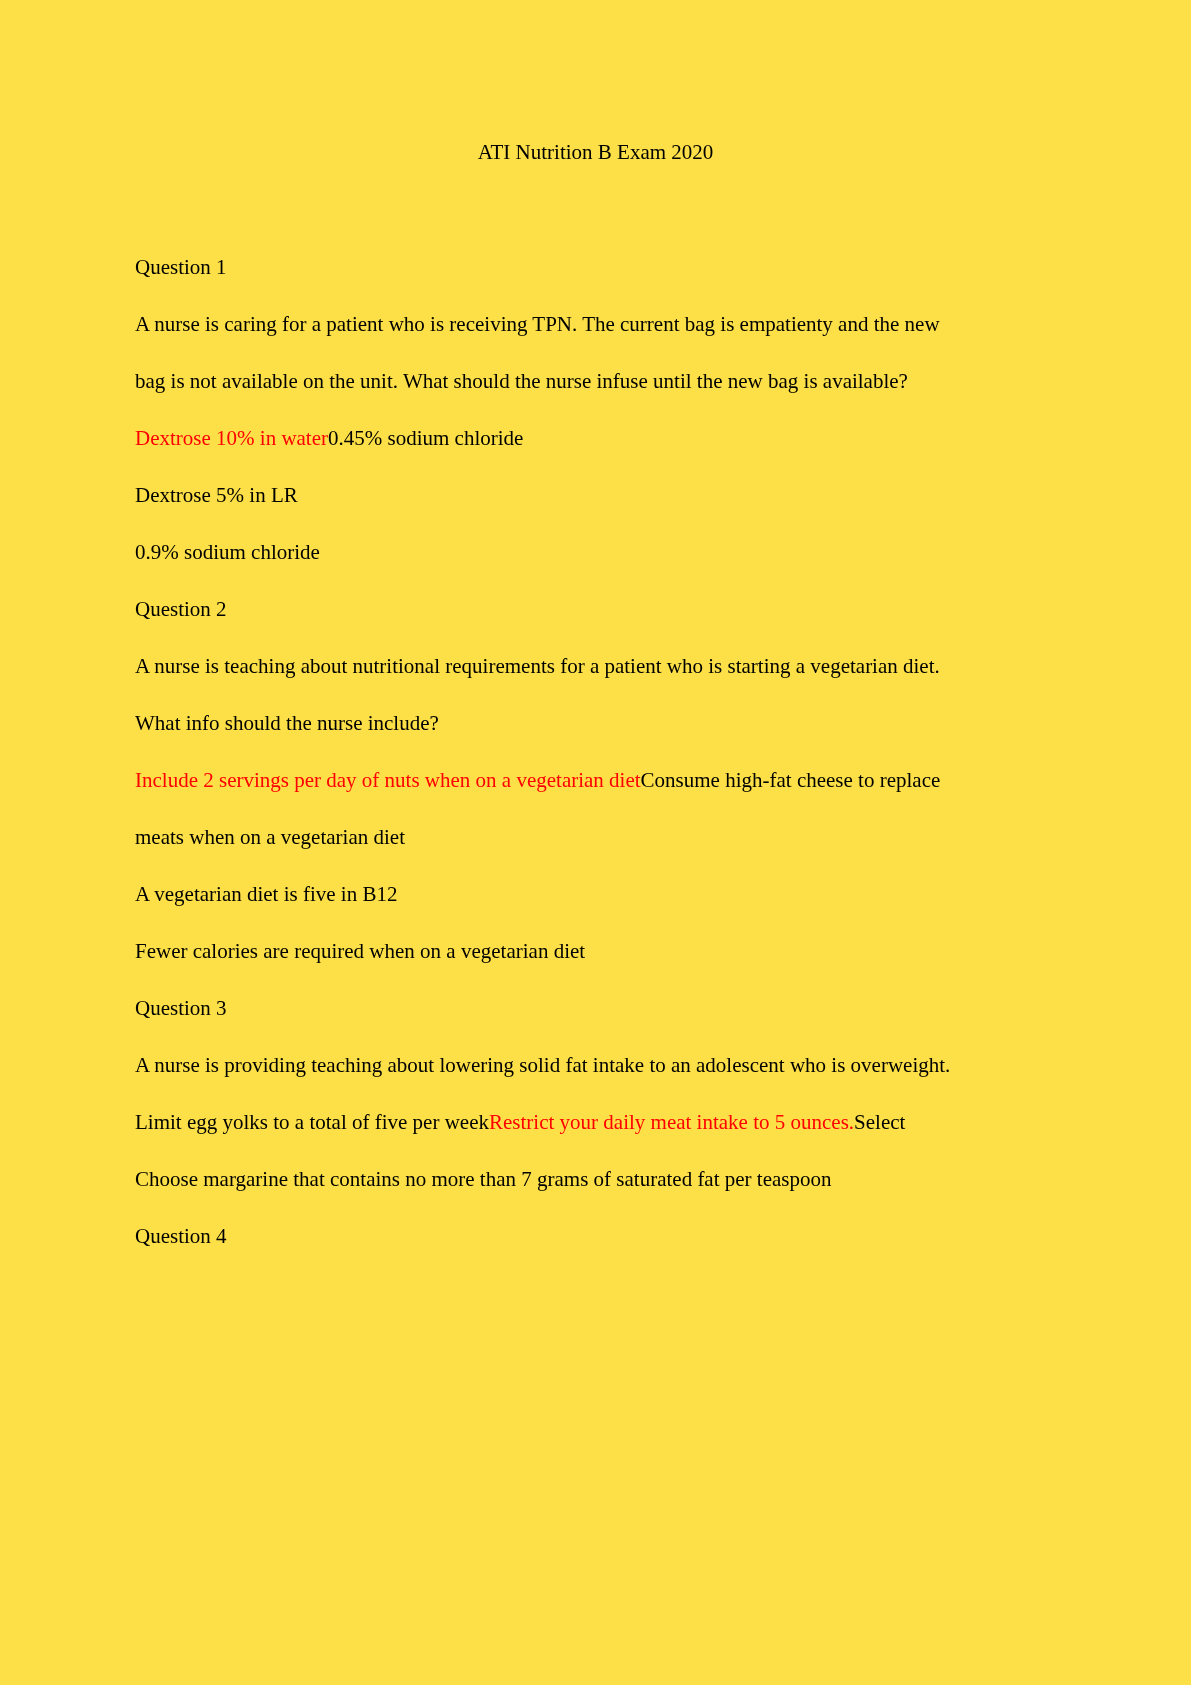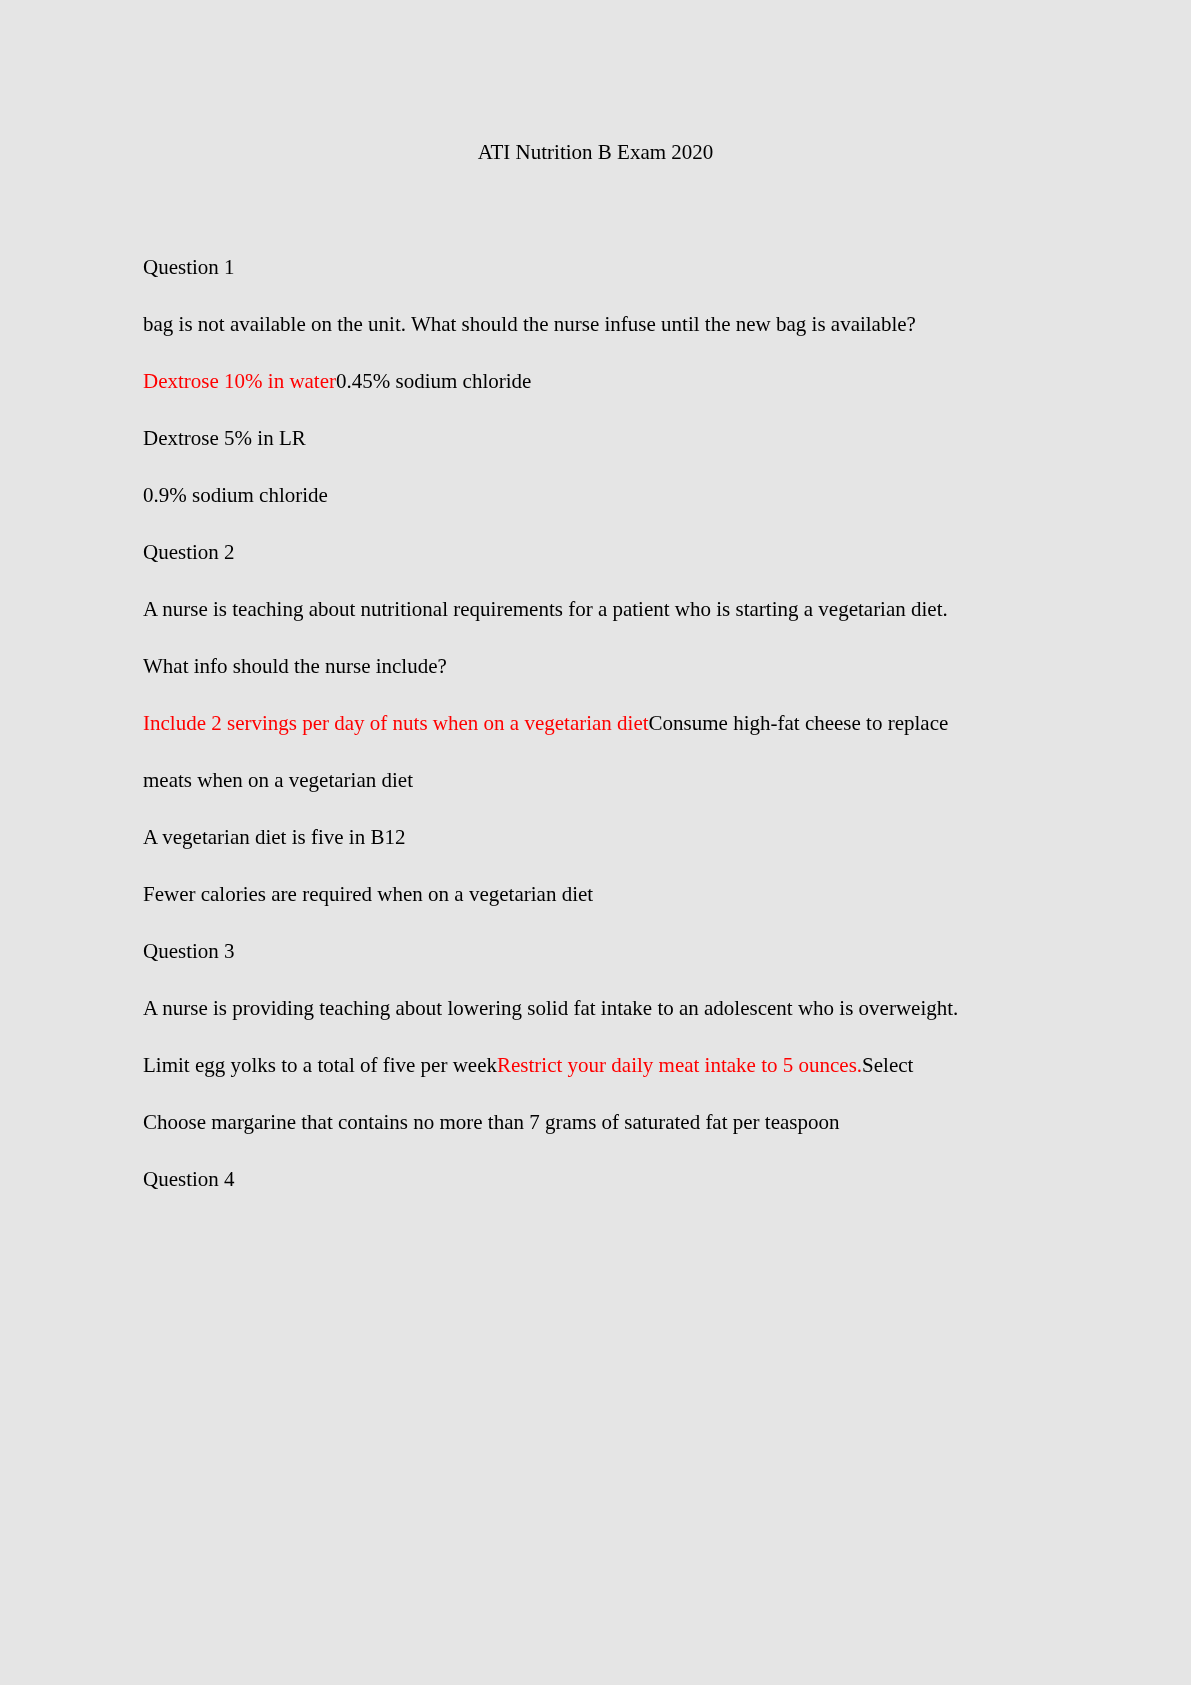--- a/index.html
+++ b/index.html
@@ -4,57 +4,57 @@
 <style>
   html, body {
     margin: 0;
     padding: 0;
     background: #ffffff;
   }
   .page {
     position: relative;
     width: 1191px;
     height: 1685px;
-    background: #e5e5e5;
+    background: #fde047;
     font-family: "Liberation Serif", "DejaVu Serif", serif;
     color: #000000;
     overflow: hidden;
   }
   .doc-title {
     position: absolute;
     top: 140px;
     left: 0;
     width: 100%;
     text-align: center;
     font-size: 21px;
     white-space: pre;
   }
   .doc-lines {
     position: absolute;
     top: 239px;
     left: 135px;
     right: 0;
-    margin-left: 8px;
   }
   .doc-line {
     height: 57px;
     line-height: 57px;
     font-size: 21px;
     white-space: pre;
   }
   .seg { color: #000000; }
   .seg.hl { color: #ff0000; }
 </style>
 </head>
 <body>
 
 <div class="page">
   <div class="doc-title">ATI Nutrition B Exam 2020</div>
   <div class="doc-lines" id="doc-lines">
       <div class="doc-line"><span class="seg">Question 1</span></div>
+      <div class="doc-line"><span class="seg">A nurse is caring for a patient who is receiving TPN. The current bag is empatienty and the new</span></div>
       <div class="doc-line"><span class="seg">bag is not available on the unit. What should the nurse infuse until the new bag is available?</span></div>
       <div class="doc-line"><span class="seg hl">Dextrose 10% in water</span><span class="seg">0.45% sodium chloride</span></div>
       <div class="doc-line"><span class="seg">Dextrose 5% in LR</span></div>
       <div class="doc-line"><span class="seg">0.9% sodium chloride</span></div>
       <div class="doc-line"><span class="seg">Question 2</span></div>
       <div class="doc-line"><span class="seg">A nurse is teaching about nutritional requirements for a patient who is starting a vegetarian diet.</span></div>
       <div class="doc-line"><span class="seg">What info should the nurse include?</span></div>
       <div class="doc-line"><span class="seg hl">Include 2 servings per day of nuts when on a vegetarian diet</span><span class="seg">Consume high-fat cheese to replace</span></div>
       <div class="doc-line"><span class="seg">meats when on a vegetarian diet</span></div>
       <div class="doc-line"><span class="seg">A vegetarian diet is five in B12</span></div>

